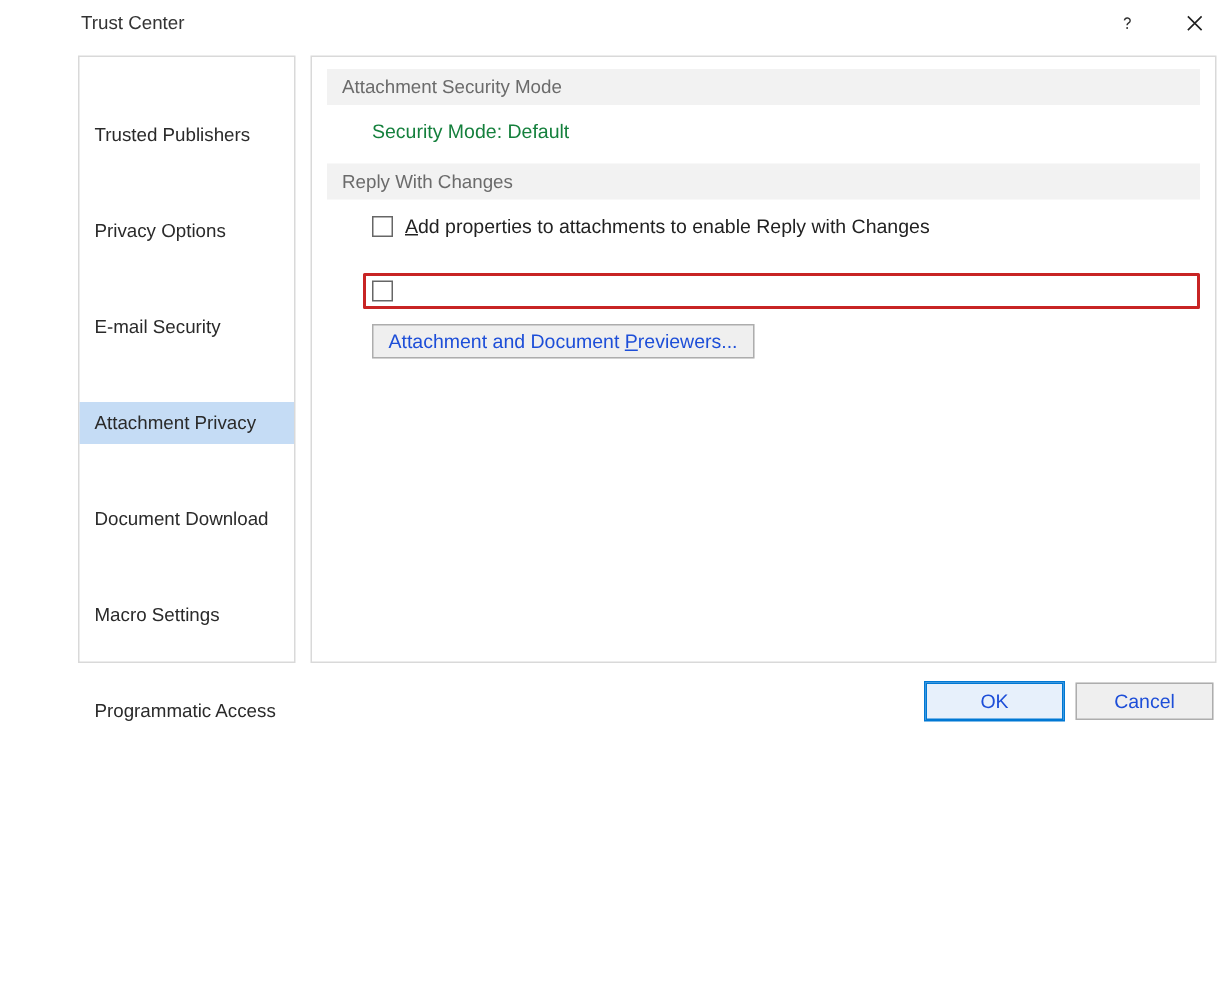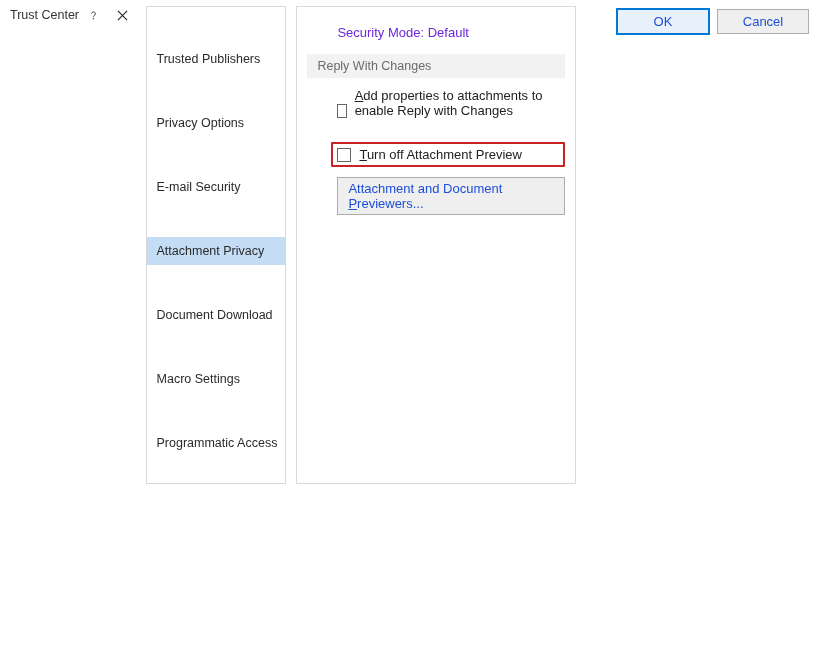--- a/index.html
+++ b/index.html
@@ -10,21 +10,23 @@
     font-family: "Segoe UI", Tahoma, sans-serif;
     font-size: 12.5px;
     color: #333;
     background: #fff;
     overflow: hidden;
   }
   .window {
     width: 819px;
     height: 488px;
     display: flex;
+    flex-direction: column;
     box-sizing: border-box;
+    padding-left: 44px;
   }
   .titlebar {
     height: 30px;
     display: flex;
     align-items: center;
     padding-left: 10px;
     border-bottom: 1px solid transparent;
   }
   .titlebar .title {
     flex: 0 0 auto;
@@ -83,21 +85,21 @@
     color: #6b6b6b;
   }
   .section-body {
     padding: 10px 0 14px 30px;
     display: flex;
     flex-direction: column;
     gap: 10px;
   }
   .security-mode-text {
     font-size: 13px;
-    color: #6d28d9;
+    color: #15803d;
   }
 
   .checkrow {
     display: flex;
     align-items: flex-end;
     gap: 8px;
     font-size: 13px;
     color: #222;
     width: fit-content;
   }
@@ -188,37 +190,37 @@
       <div class="item"><span>Privacy Options</span></div>
       <div class="item"><span>E-mail Security</span></div>
       <div class="item selected"><span>Attachment Privacy</span></div>
       <div class="item"><span>Document Download</span></div>
       <div class="item"><span>Macro Settings</span></div>
       <div class="item"><span>Programmatic Access</span></div>
     </div>
 
     <div class="main">
 
+      <div class="section-header">Attachment Security Mode</div>
       <div class="section-body">
         <span class="security-mode-text">Security Mode: Default</span>
       </div>
 
       <div class="section-header">Reply With Changes</div>
       <div class="section-body">
         <label class="checkrow">
           <input type="checkbox" style="">
           <span class="lbl"><span class="mid-u">A</span><span>dd properties to attachments to enable Reply with Changes</span></span>
         </label>
       </div>
 
       <div class="section-body">
         <div class="highlight-box">
           <label class="checkrow">
             <input type="checkbox" style="">
-            <span class="lbl"><span class="mid-u">T</span><span>urn off Attachment Preview</span></span>
           </label>
         </div>
         <div class="btn previewers-btn">
           <span>Attachment and Document </span><span class="mid-u">P</span><span>reviewers...</span>
         </div>
       </div>
 
     </div>
   </div>
 

